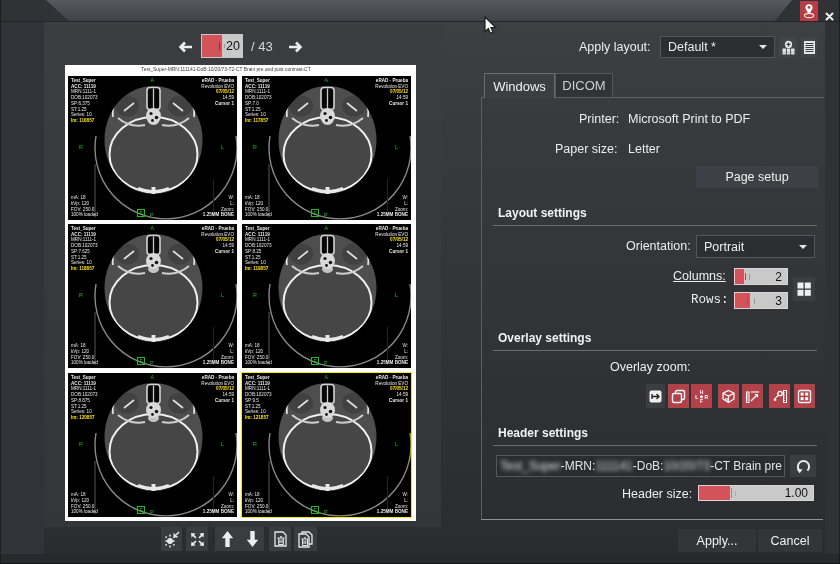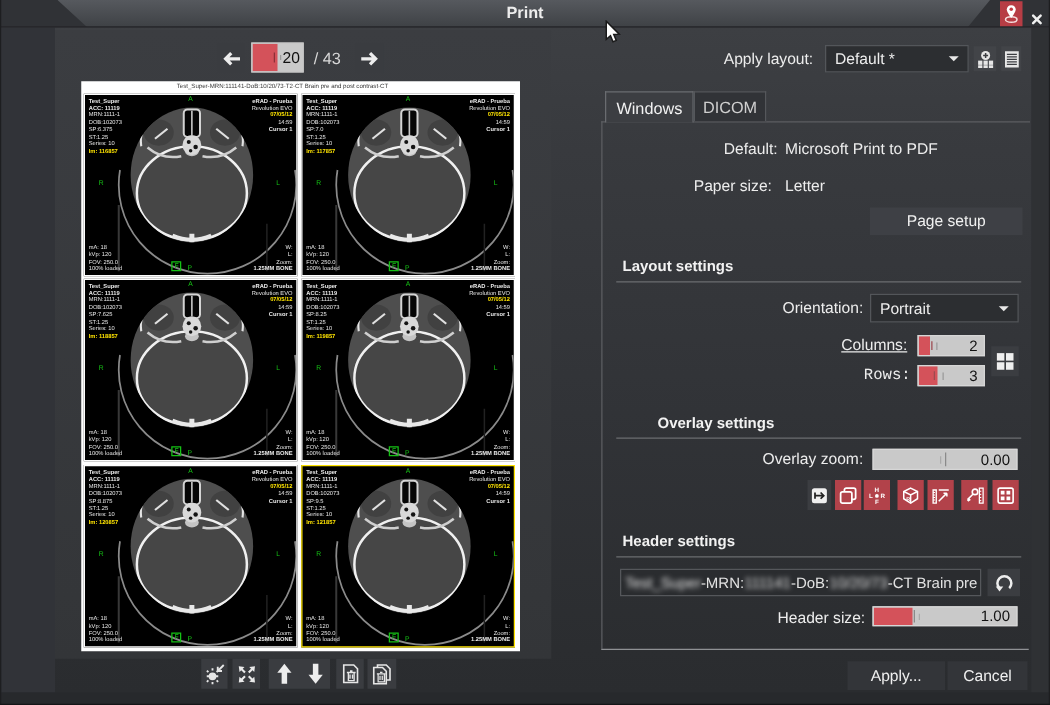--- a/index.html
+++ b/index.html
@@ -32,22 +32,20 @@
 
   <div class="abs" style="left:1px;top:22px;width:43px;height:532px;background:#313338;"></div>
 
   <div class="abs" style="left:825px;top:22px;width:14px;height:532px;background:#2f3134;"></div>
 
   <div class="abs" style="left:0;top:0;width:840px;height:22px;background:#303236;"></div>
   <div class="abs" style="left:0;top:0;width:840px;height:22px;
       clip-path:polygon(46px 0,792px 0,774px 22px,70px 22px);
       background:linear-gradient(#56595e,#3e4145);"></div>
   <div class="abs" style="left:0;top:21px;width:840px;height:1px;background:#242528;"></div>
-  <div class="abs" style="left:0;top:0;width:840px;height:16px;color:#ececec;
-      font-weight:bold;text-align:center;line-height:20px;font-size:13px;">Print</div>
 
   <div class="abs" style="left:800px;top:1px;width:18px;height:20px;background:#b73d45;">
     <svg width="18" height="20" viewBox="0 0 18 20">
       <ellipse cx="9" cy="14.5" rx="4.6" ry="2.2" fill="none" stroke="#f4dddd" stroke-width="1.2"></ellipse>
       <path d="M9 3.2 C6.8 3.2 5.4 4.8 5.4 6.6 C5.4 8.6 9 13.5 9 13.5 C9 13.5 12.6 8.6 12.6 6.6 C12.6 4.8 11.2 3.2 9 3.2 Z" fill="#fff"></path>
       <circle cx="9" cy="6.4" r="1.4" fill="#c23b43"></circle>
     </svg>
   </div>
 
   <div class="abs" style="left:825px;top:7px;width:9px;height:9px;">
@@ -565,21 +563,21 @@
 
   <div class="abs" style="left:481px;top:97px;width:1px;height:422px;background:#5c5e62;"></div>
   <div class="abs" style="left:481px;top:97px;width:343px;height:1px;background:#5c5e62;"></div>
   <div class="abs" style="left:484px;top:73px;width:71px;height:25px;background:#3c3e42;
        border:1px solid #6a6c70;border-bottom:none;box-sizing:border-box;
        color:#f2f2f2;font-size:13px;display:flex;align-items:center;justify-content:center;">Windows</div>
   <div class="abs" style="left:555px;top:73px;width:58px;height:24px;background:#313337;
        border:1px solid #55575b;border-bottom:none;box-sizing:border-box;
        color:#cfcfcf;font-size:13px;display:flex;align-items:center;justify-content:center;">DICOM</div>
 
-  <div class="lbl" style="left:579px;top:112px;">Default:</div>
+  <div class="lbl" style="left:579px;top:112px;">Printer:</div>
   <div class="lbl" style="left:628px;top:112px;">Microsoft Print to PDF</div>
   <div class="lbl" style="left:555px;top:142px;">Paper size:</div>
   <div class="lbl" style="left:628px;top:142px;">Letter</div>
   <div class="btn" style="left:696px;top:166px;width:122px;height:22px;background:#3e4045;">Page setup</div>
 
   <div class="sect" style="left:498px;top:206px;">Layout settings</div>
   <div class="hline" style="left:493px;top:225px;width:324px;"></div>
   <div class="lbl" style="left:626px;top:239px;">Orientation:</div>
   <div class="ddl" style="left:696px;top:235px;width:119px;height:23px;">Portrait<span class="arr"></span></div>
   <div class="lbl" style="left:673px;top:269px;text-decoration:underline;">Columns:</div>
@@ -600,28 +598,23 @@
     <svg width="16" height="16" viewBox="0 0 16 16">
       <g fill="#efefef">
         <rect x="1.5" y="1.5" width="6" height="6"></rect>
           <rect x="8.8" y="1.5" width="6" height="6"></rect>
         <rect x="1.5" y="8.8" width="6" height="6"></rect>
           <rect x="8.8" y="8.8" width="6" height="6"></rect>
       </g>
     </svg>
   </div>
 
-  <div class="sect" style="left:498px;top:331px;margin-left:28px;">Overlay settings</div>
+  <div class="sect" style="left:498px;top:331px;">Overlay settings</div>
   <div class="hline" style="left:493px;top:350px;width:324px;"></div>
   <div class="lbl" style="left:610px;top:360px;">Overlay zoom:</div>
-  <div class="spin" style="left:698px;top:359px;width:116px;height:17px;">
-    <div class="tick" style="left:53px;top:5px;bottom:4px;background:#aaa;"></div>
-    <div class="tick" style="left:57px;"></div>
-    <div class="val">0.00</div>
-  </div>
   <div id="ovicons">
       <div class="btn" style="left:646px;top:384px;width:19px;height:24px;background:#3b3d41;">
         <svg width="15" height="15" viewBox="0 0 15 15">
       <rect x="1.5" y="1.5" width="12" height="12" rx="2" fill="#f0f0f0"></rect>
       <path d="M4 5 V10 M4 7.5 H11 M8.5 5 L11 7.5 L8.5 10" stroke="#222" stroke-width="1.4" fill="none"></path>
         </svg>
       </div>
       <div class="btn" style="left:668px;top:384px;width:21px;height:24px;background:#b2424a;">
         <svg width="15" height="15" viewBox="0 0 15 15">
       <rect x="4.5" y="1.5" width="9" height="9" rx="1.5" fill="none" stroke="#fff" stroke-width="1.4"></rect>

